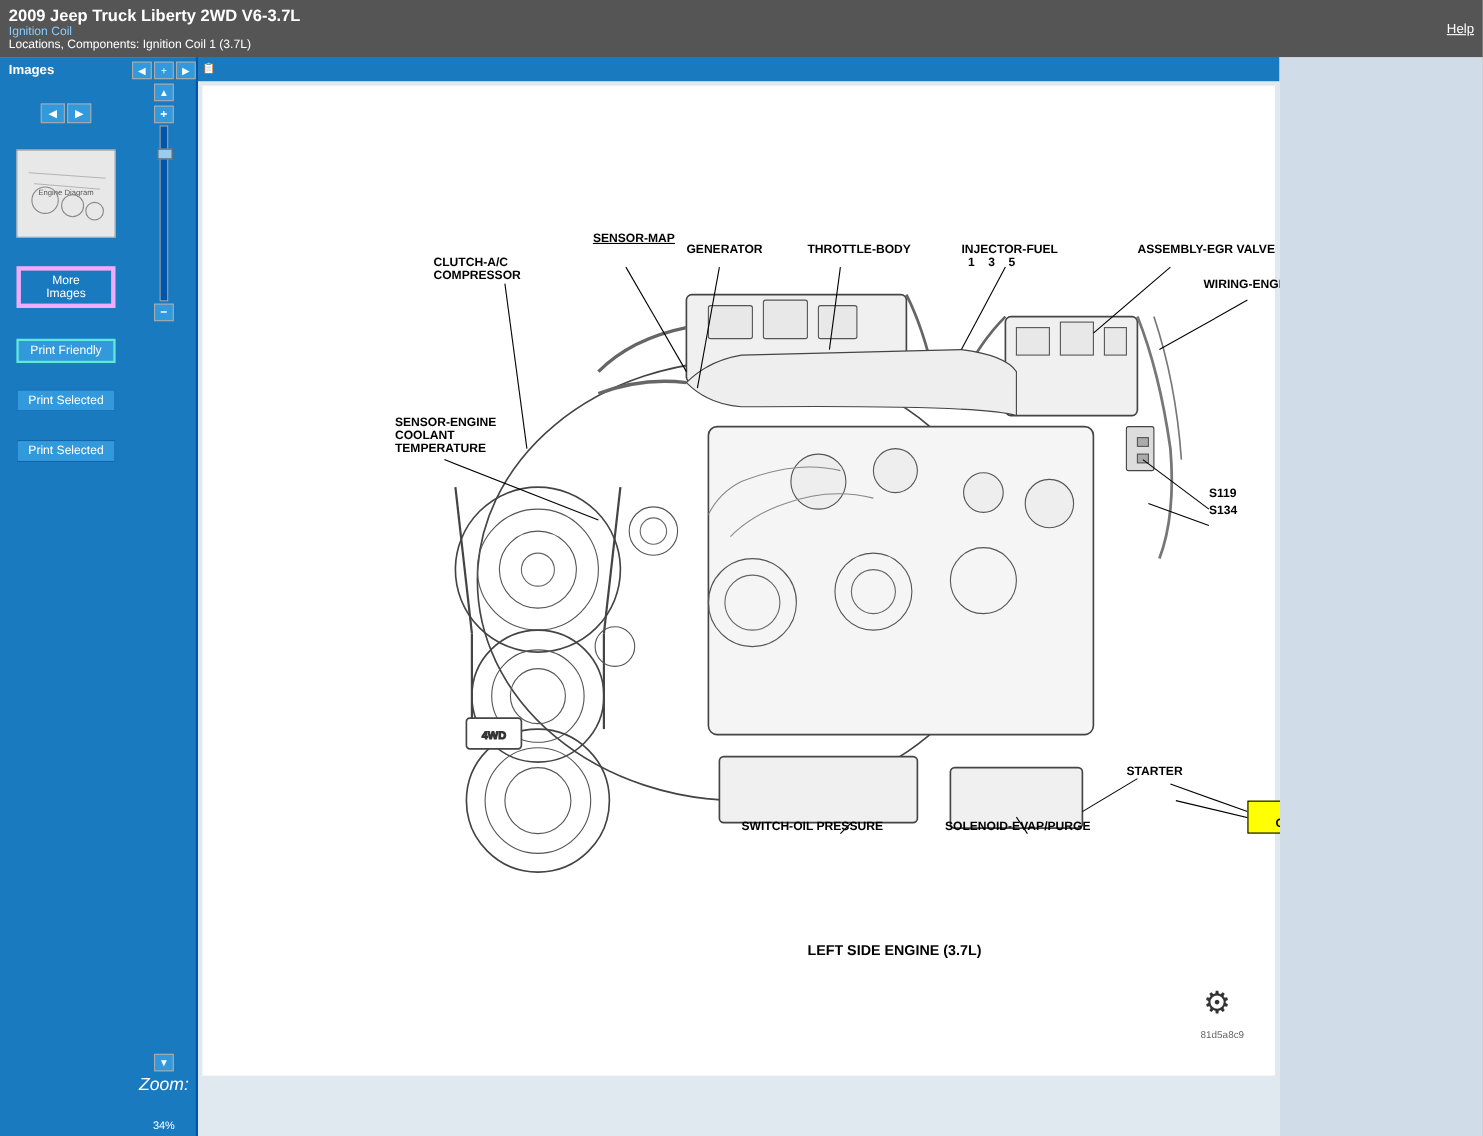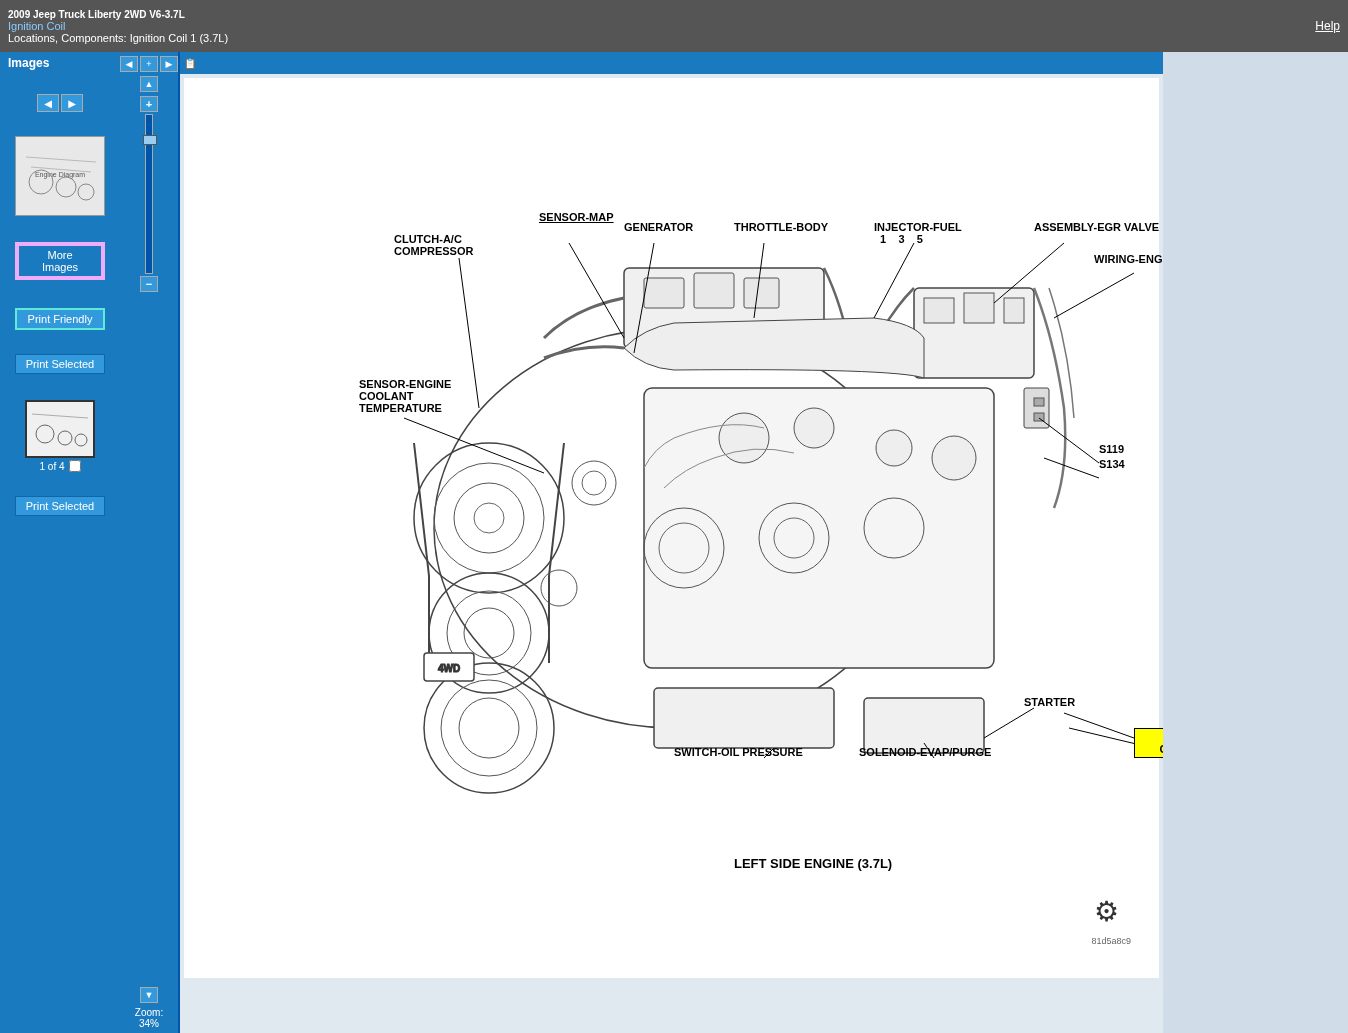--- a/index.html
+++ b/index.html
@@ -9,21 +9,21 @@
     #title-bar {
       background: #555555;
       color: white;
       padding: 4px 8px;
       display: flex;
       align-items: center;
       justify-content: space-between;
       height: 52px;
     }
     #title-bar-left { display: flex; flex-direction: column; }
-    #title-bar-title { font-size: 10px; font-weight: bold; color: #ffffff; }
+    #title-bar-title { font-size: 15px; font-weight: bold; color: #ffffff; }
     #title-bar-sub1 { font-size: 11px; color: #88ccff; }
     #title-bar-sub2 { font-size: 11px; color: #ffffff; }
     #help-link { color: #ffffff; text-decoration: underline; font-size: 12px; cursor: pointer; }
 
     
     #main-layout {
       display: flex;
       height: calc(1033px - 52px);
     }
 
@@ -232,26 +232,28 @@
       width: 14px;
       height: 10px;
       background: #99ccee;
       border: 1px solid #555;
       position: absolute;
       left: -3px;
       top: 20px;
     }
     #zoom-label {
       color: white;
+      font-size: 16px;
+      margin-top: 4px;
+      font-style: italic;
+    }
+    #zoom-value {
+      color: white;
       font-size: 10px;
-      margin-top: 4px;
-    }
-    #zoom-value {
-      color: white;
-      font-size: 10px;
+      margin-top: 22px;
     }
 
     
     #main-content {
       flex: 1;
       background: #e0e8f0;
       overflow: auto;
       padding: 0;
     }
     #diagram-header {
@@ -356,35 +358,20 @@
         </svg>
       </div>
     </div>
 
     <button id="more-images-btn">More Images</button>
 
     <button id="print-friendly-btn">Print Friendly</button>
 
     <button id="print-selected-btn-top">Print Selected</button>
 
-    <div id="selected-thumb-area">
-      <div id="selected-thumbnail">
-        <svg width="66" height="54" viewBox="0 0 66 54">
-          <rect width="66" height="54" fill="#f0f0f0"></rect>
-          <circle cx="18" cy="32" r="9" fill="none" stroke="#666" stroke-width="1"></circle>
-          <circle cx="38" cy="36" r="7" fill="none" stroke="#666" stroke-width="1"></circle>
-          <circle cx="54" cy="38" r="6" fill="none" stroke="#666" stroke-width="1"></circle>
-          <line x1="5" y1="12" x2="61" y2="16" stroke="#666" stroke-width="0.5"></line>
-        </svg>
-      </div>
-      <div id="page-indicator-row">
-        <span id="page-indicator">1 of 4</span>
-        <input type="checkbox" id="page-checkbox" class="page-checkbox" style="">
-      </div>
-    </div>
 
     <button id="print-selected-btn-bottom">Print Selected</button>
   </div>
 
   <div id="center-nav">
 
     <div id="zoom-nav-top">
       <button class="zoom-btn">◀</button>
       <button class="zoom-btn">+</button>
       <button class="zoom-btn">▶</button>

